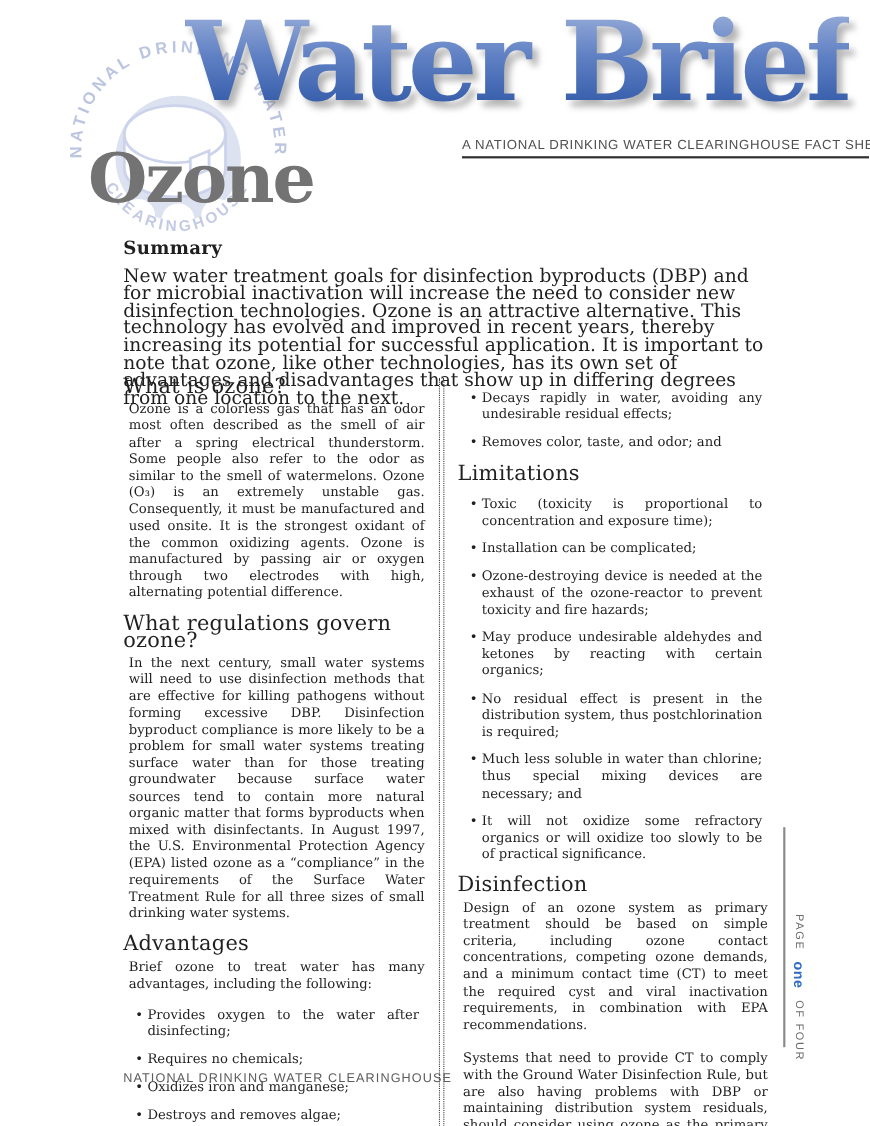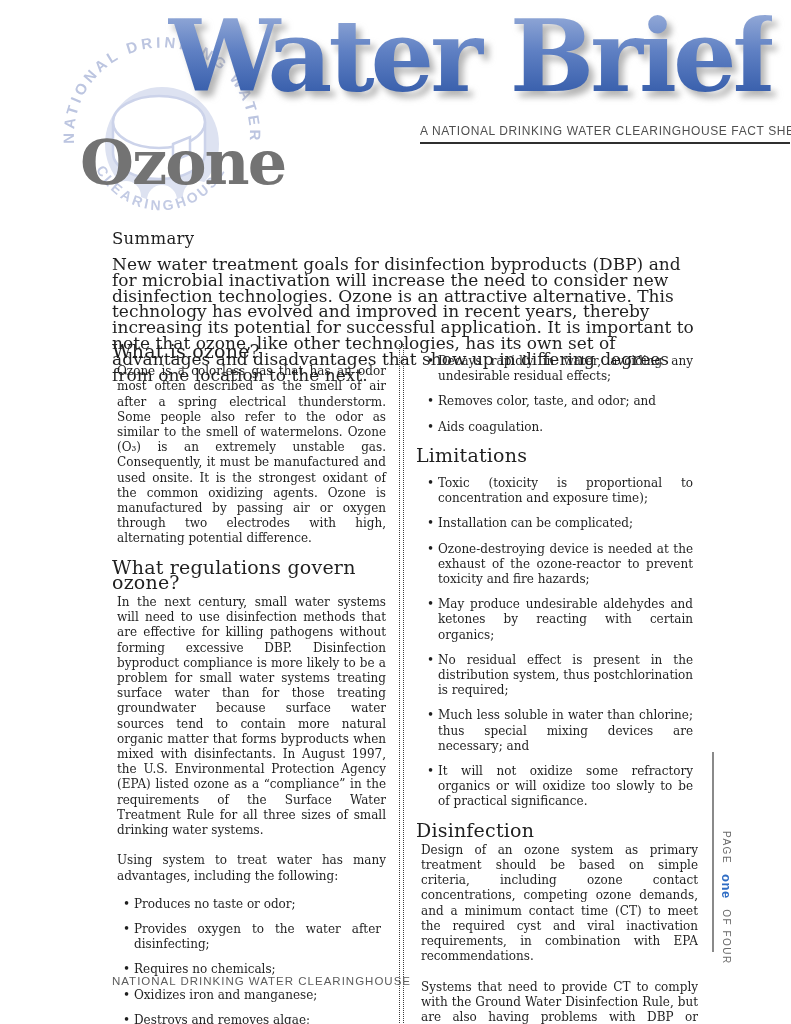--- a/index.html
+++ b/index.html
@@ -58,22 +58,22 @@
     font-family: "DejaVu Serif", serif;
     font-weight: bold;
     font-size: 62px; line-height: 1;
     letter-spacing: -2px;
     color: #737373;
   }
 
   
   .summary { position: absolute; left: 112px; top: 216px; width: 594px; z-index: 2; }
   .summary h3 {
-    margin: 13px 0 9px 0;
-    font-size: 16.5px; font-weight: normal; letter-spacing: 0.3px;
+    margin: 0 0 9px 0;
+    font-size: 16.5px; font-weight: bold; letter-spacing: 0.3px;
   }
   .summary p {
     margin: 0;
     font-size: 17px; line-height: 15.8px;
   }
 
   
   .columns {
     position: absolute; left: 112px; top: 344px; width: 596px;
     display: flex; align-items: stretch; z-index: 2;
@@ -167,35 +167,34 @@
     <h3>Summary</h3>
     <p>New water treatment goals for disinfection byproducts (DBP) and for microbial inactivation will increase the need to consider new disinfection technologies. Ozone is an attractive alternative. This technology has evolved and improved in recent years, thereby increasing its potential for successful application. It is important to note that ozone, like other technologies, has its own set of advantages and disadvantages that show up in differing degrees from one location to the next.</p>
   </section>
 
   <div class="columns">
     <div class="col col-left">
         <h4>What is ozone?</h4>
         <p>Ozone is a colorless gas that has an odor most often described as the smell of air after a spring electrical thunderstorm. Some people also refer to the odor as similar to the smell of watermelons. Ozone (O₃) is an extremely unstable gas. Consequently, it must be manufactured and used onsite. It is the strongest oxidant of the common oxidizing agents. Ozone is manufactured by passing air or oxygen through two electrodes with high, alternating potential difference.</p>
         <h4>What regulations govern ozone?</h4>
         <p>In the next century, small water systems will need to use disinfection methods that are effective for killing pathogens without forming excessive DBP. Disinfection byproduct compliance is more likely to be a problem for small water systems treating surface water than for those treating groundwater because surface water sources tend to contain more natural organic matter that forms byproducts when mixed with disinfectants. In August 1997, the U.S. Environmental Protection Agency (EPA) listed ozone as a “compliance” in the requirements of the Surface Water Treatment Rule for all three sizes of small drinking water systems.</p>
-        <p>Using system to treat water has many advantages, including the following:</p>
+        <h4>Advantages</h4>
+        <p>Brief ozone to treat water has many advantages, including the following:</p>
         <ul>
-          <li>Produces no taste or odor;</li>
           <li>Provides oxygen to the water after disinfecting;</li>
           <li>Requires no chemicals;</li>
           <li>Oxidizes iron and manganese;</li>
           <li>Destroys and removes algae;</li>
         </ul>
       </div>
     <div class="divider"></div>
     <div class="col col-right">
         <ul>
           <li>Decays rapidly in water, avoiding any undesirable residual effects;</li>
           <li>Removes color, taste, and odor; and</li>
-          <li>Aids coagulation.</li>
         </ul>
         <h4>Limitations</h4>
         <ul>
           <li>Toxic (toxicity is proportional to concentration and exposure time);</li>
           <li>Installation can be complicated;</li>
           <li>Ozone-destroying device is needed at the exhaust of the ozone-reactor to prevent toxicity and fire hazards;</li>
           <li>May produce undesirable aldehydes and ketones by reacting with certain organics;</li>
           <li>No residual effect is present in the distribution system, thus postchlorination is required;</li>
           <li>Much less soluble in water than chlorine; thus special mixing devices are necessary; and</li>
           <li>It will not oxidize some refractory organics or will oxidize too slowly to be of practical significance.</li>

